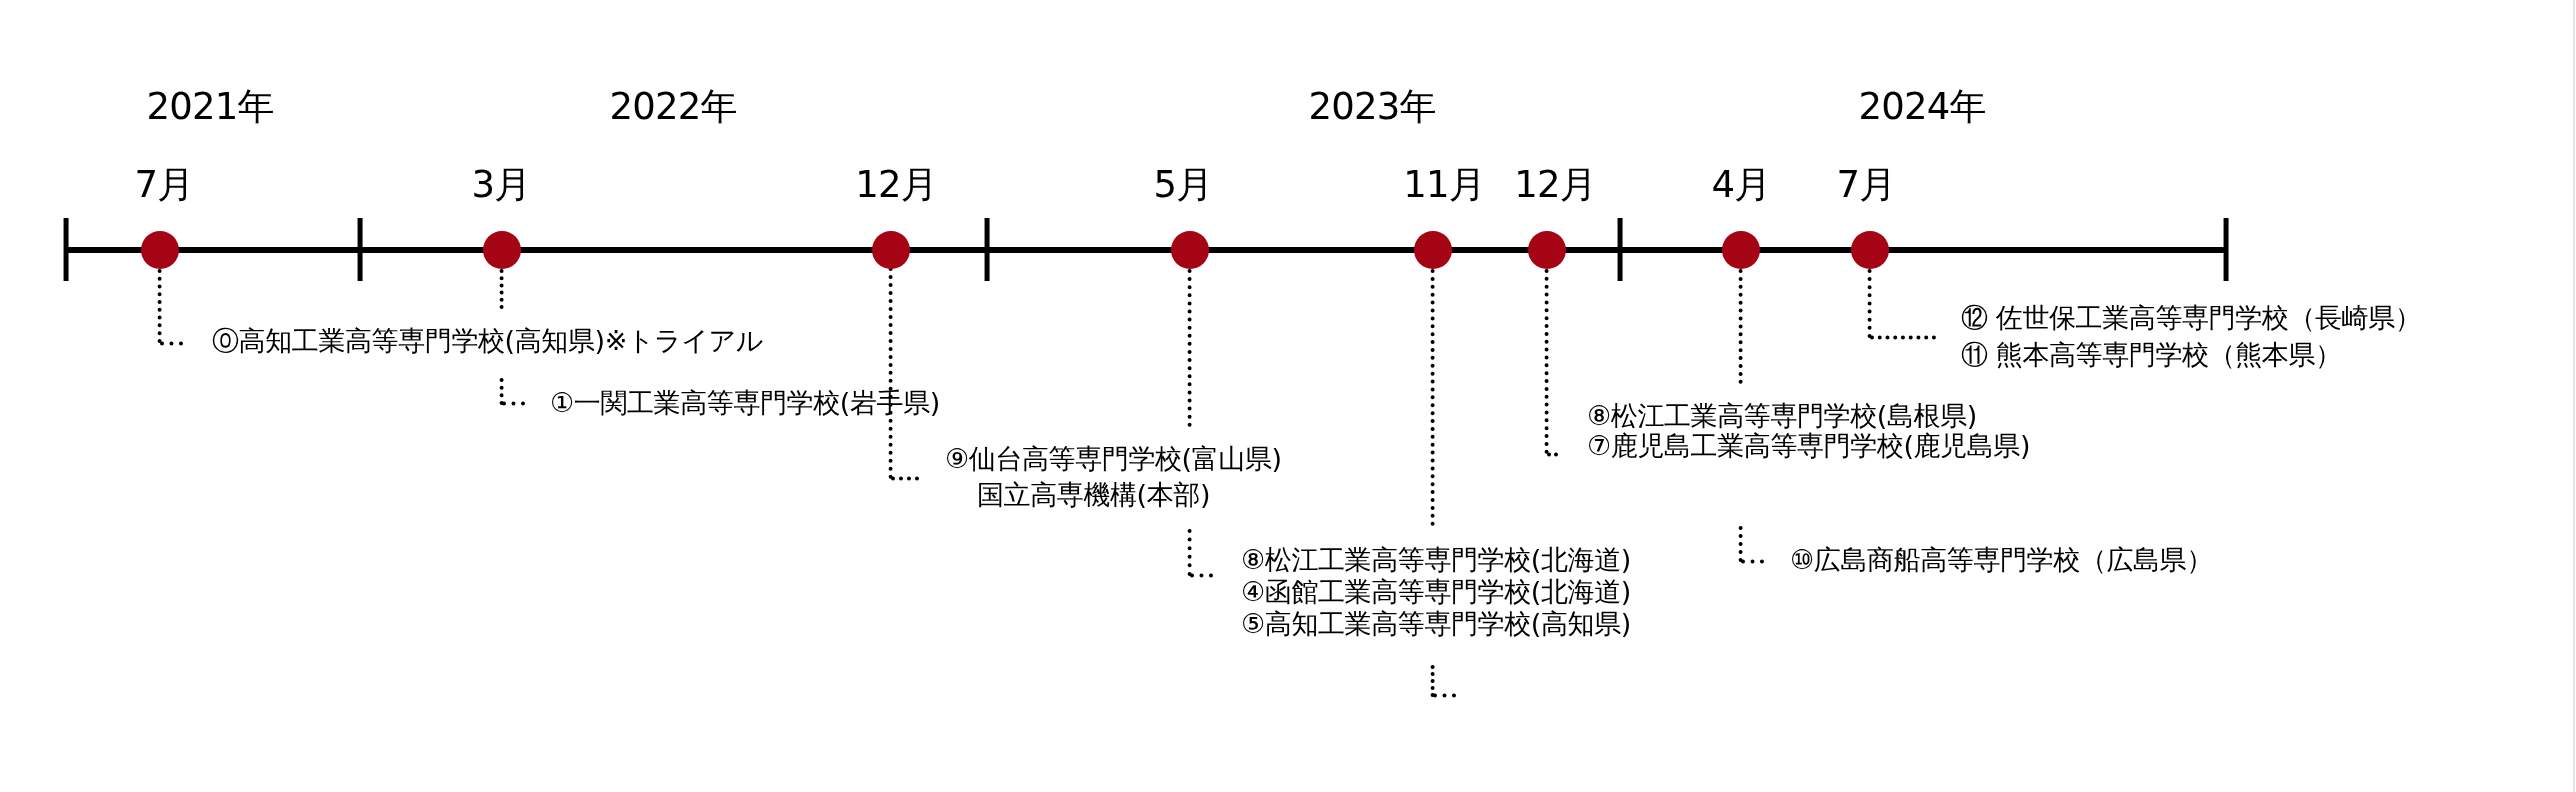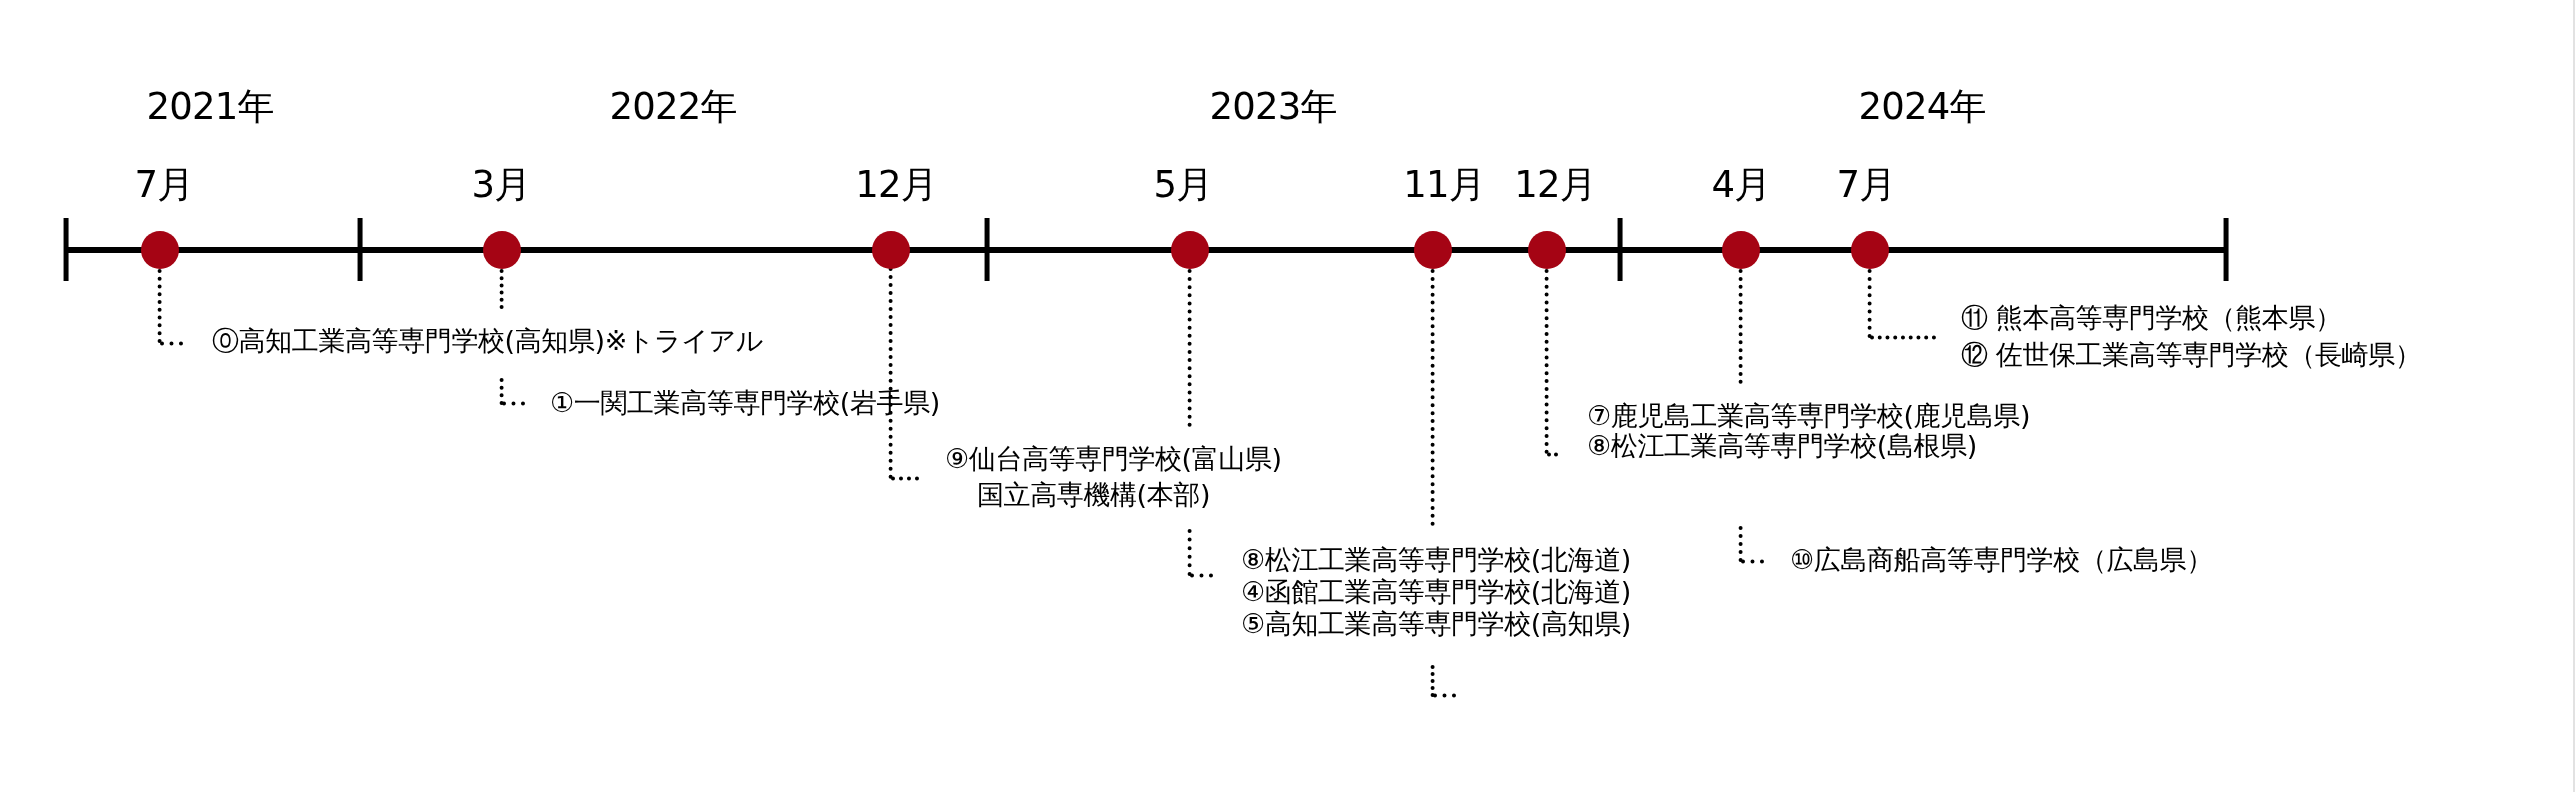--- a/index.html
+++ b/index.html
@@ -19,21 +19,21 @@
   .label .indent { padding-left: 32px; }
 </style>
 </head>
 <body>
 
 <div class="canvas">
   <div class="right-border"></div>
 
   <div class="year" style="left:210px">2021年</div>
   <div class="year" style="left:673px">2022年</div>
-  <div class="year" style="left:1273px">2023年</div>
+  <div class="year" style="left:1372px">2023年</div>
   <div class="year" style="left:1922px">2024年</div>
 
   <div class="month" style="left:164px">7月</div>
   <div class="month" style="left:501px">3月</div>
   <div class="month" style="left:896px">12月</div>
   <div class="month" style="left:1183px">5月</div>
   <div class="month" style="left:1444px">11月</div>
   <div class="month" style="left:1555px">12月</div>
   <div class="month" style="left:1741px">4月</div>
   <div class="month" style="left:1866px">7月</div>
@@ -91,24 +91,24 @@
   <div class="label" style="left:945px; top:441px; line-height:36px">
     <span class="line">⑨仙台高等専門学校(富山県)</span>
     <span class="line indent">国立高専機構(本部)</span>
   </div>
   <div class="label" style="left:1241px; top:544px; line-height:32px">
     <span class="line">⑧松江工業高等専門学校(北海道)</span>
     <span class="line">④函館工業高等専門学校(北海道)</span>
     <span class="line">⑤高知工業高等専門学校(高知県)</span>
   </div>
   <div class="label" style="left:1587px; top:401px; line-height:30px">
+    <span class="line">⑧松江工業高等専門学校(島根県)</span>
     <span class="line">⑦鹿児島工業高等専門学校(鹿児島県)</span>
-    <span class="line">⑧松江工業高等専門学校(島根県)</span>
   </div>
   <div class="label" style="left:1790px; top:544px">
     <span class="line">⑩広島商船高等専門学校（広島県）</span>
   </div>
   <div class="label" style="left:1961px; top:299px; line-height:37px">
+    <span class="line">⑫ 佐世保工業高等専門学校（長崎県）</span>
     <span class="line">⑪ 熊本高等専門学校（熊本県）</span>
-    <span class="line">⑫ 佐世保工業高等専門学校（長崎県）</span>
   </div>
 </div>
 
 
 </body></html>

